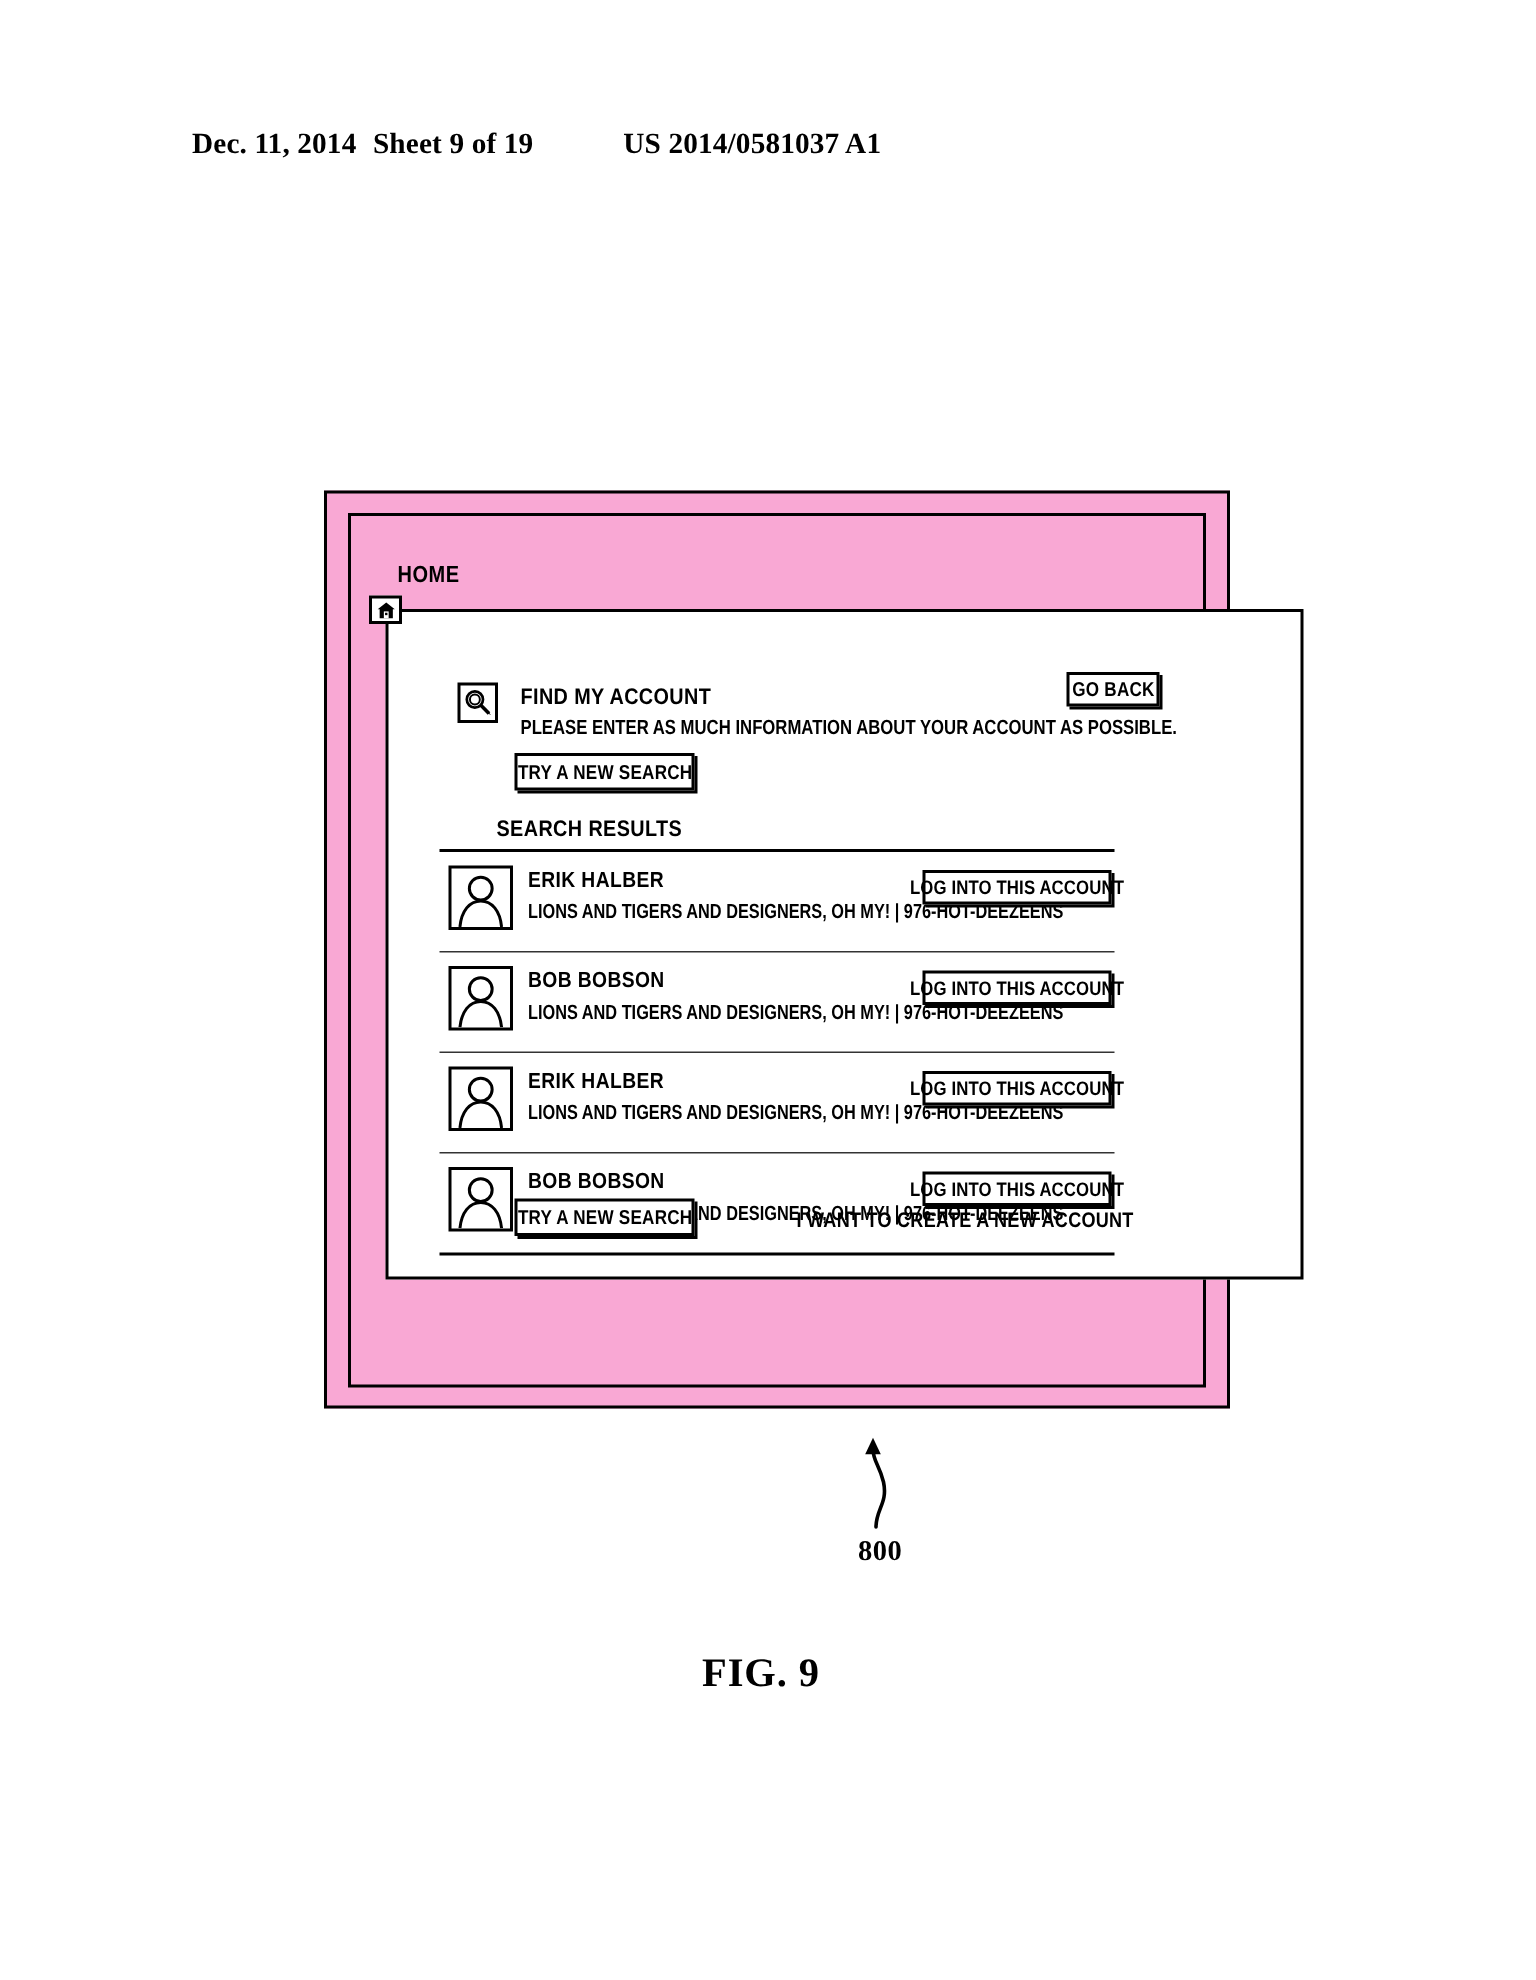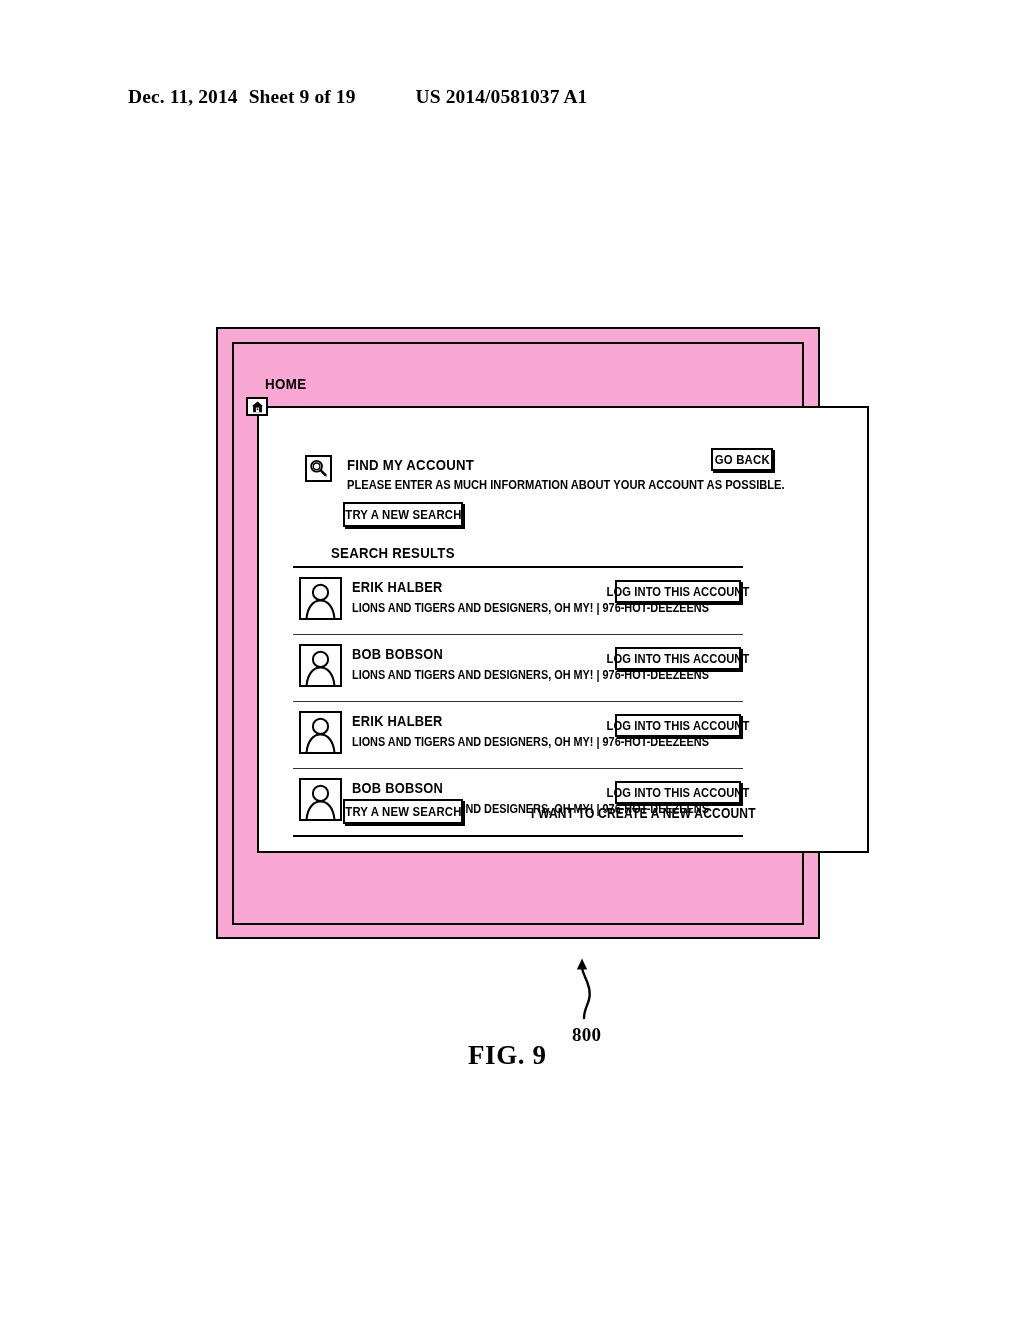--- a/index.html
+++ b/index.html
@@ -284,21 +284,21 @@
     left: 572px;
     top: 1024px;
     font-family: "Liberation Serif", serif;
     font-weight: bold;
     font-size: 19px;
     letter-spacing: 0.3px;
   }
   .fig-caption {
     position: absolute;
     left: 468px;
-    top: 1040px;
+    top: 1100px;
     font-family: "Liberation Serif", serif;
     font-weight: bold;
     font-size: 27px;
     letter-spacing: 0.6px;
   }
 </style>
 </head>
 <body>
 
 <div class="pub-header">

